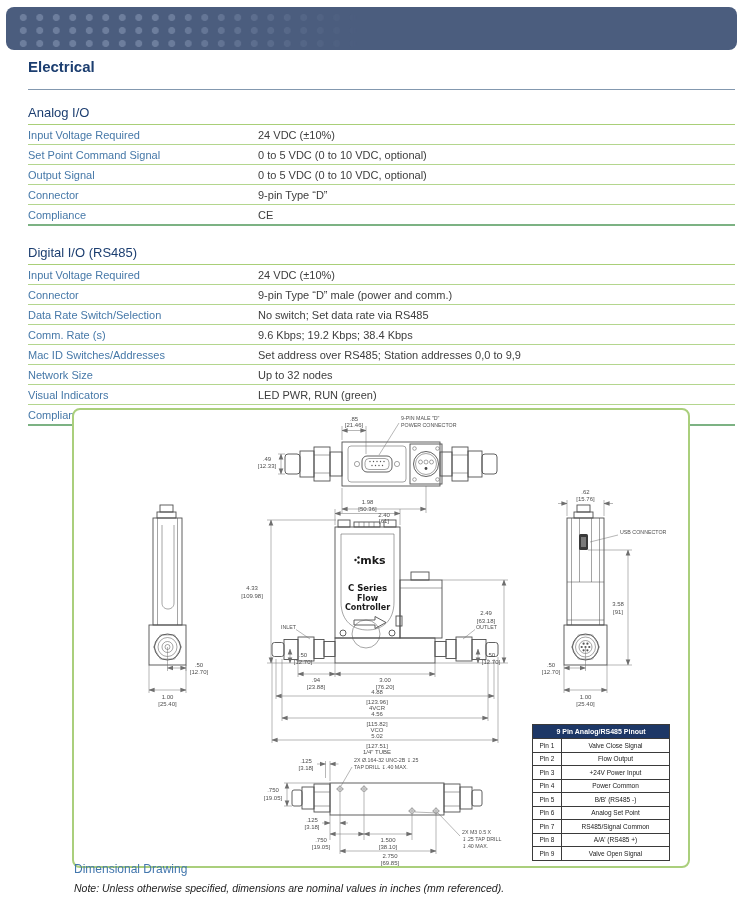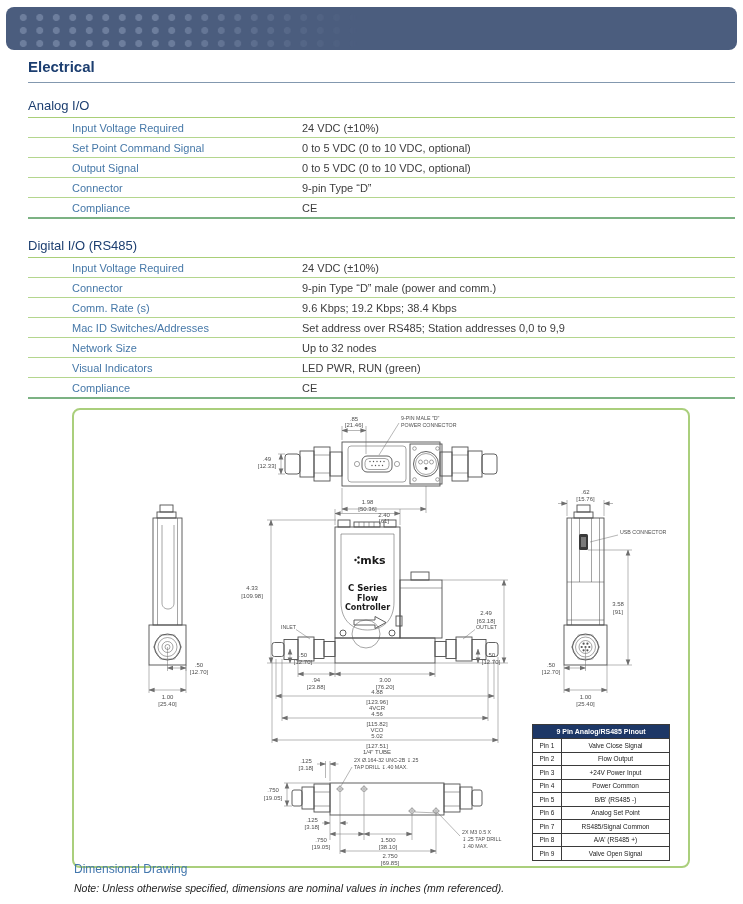--- a/index.html
+++ b/index.html
@@ -9,30 +9,30 @@
   .banner { position:absolute; left:6px; top:7px; width:731px; height:43px;
             background:#4b5d7e; border-radius:8px; overflow:hidden; }
   .banner .dots { position:absolute; left:9px; top:4px; width:420px; height:39px;
             background-image: radial-gradient(circle, #6d7e9d 3.1px, rgba(109,126,157,0) 3.9px);
             background-size:16.5px 13px;
             -webkit-mask-image: linear-gradient(90deg,#000 0%,#000 34%, transparent 82%);
             mask-image: linear-gradient(90deg,#000 0%,#000 34%, transparent 82%); }
 
   
   .spec { position:absolute; left:28px; top:58px; width:707px; }
-  .sec-title { font-size:15px; font-weight:bold; color:#1c3e70; padding:0 0 7px 0;
+  .sec-title { font-size:15px; font-weight:bold; color:#1c3e70; padding:0 0 14px 0;
                border-bottom:1px solid #8398af; }
   .sub { margin-top:9px; }
   .sub.gap { margin-top:13px; }
   .sub-title { font-size:13px; font-weight:normal; color:#1c3e70; padding:6px 0 4px 0;
                border-bottom:1px solid #a9cf78; }
   .srow { display:flex; height:18px; align-items:center; border-bottom:1px solid #b4d68e;
           font-size:11px; padding:0.5px 0; }
   .srow.last { border-bottom:2px solid #7cb283; }
-  .slabel { width:230px; color:#4678a8; flex:none;margin-left:44px; }
+  .slabel { width:230px; color:#4678a8; flex:none; }
   .svalue { color:#3d3d3d; }
 
   
   .draw-box { position:absolute; left:72px; top:408px; width:614px; height:456px;
               border:2px solid #aacf7c; border-radius:8px; background:#fff; }
   .draw-box svg { position:absolute; left:0; top:0; }
 
   .ln  { fill:none; stroke:#4f4f4f; stroke-width:0.9; }
   .lt  { fill:none; stroke:#5a5a5a; stroke-width:0.55; }
   .dim { fill:none; stroke:#6e6e6e; stroke-width:0.5; }
@@ -91,20 +91,24 @@
 
   <div class="sub gap">
     <div class="sub-title">Digital I/O (RS485)</div>
     <div class="srow">
         <span class="slabel">Input Voltage Required</span>
         <span class="svalue">24 VDC (±10%)</span>
       </div>
     <div class="srow">
         <span class="slabel">Connector</span>
         <span class="svalue">9-pin Type “D” male (power and comm.)</span>
+      </div>
+    <div class="srow">
+        <span class="slabel">Data Rate Switch/Selection</span>
+        <span class="svalue">No switch; Set data rate via RS485</span>
       </div>
     <div class="srow">
         <span class="slabel">Comm. Rate (s)</span>
         <span class="svalue">9.6 Kbps; 19.2 Kbps; 38.4 Kbps</span>
       </div>
     <div class="srow">
         <span class="slabel">Mac ID Switches/Addresses</span>
         <span class="svalue">Set address over RS485; Station addresses 0,0 to 9,9</span>
       </div>
     <div class="srow">

